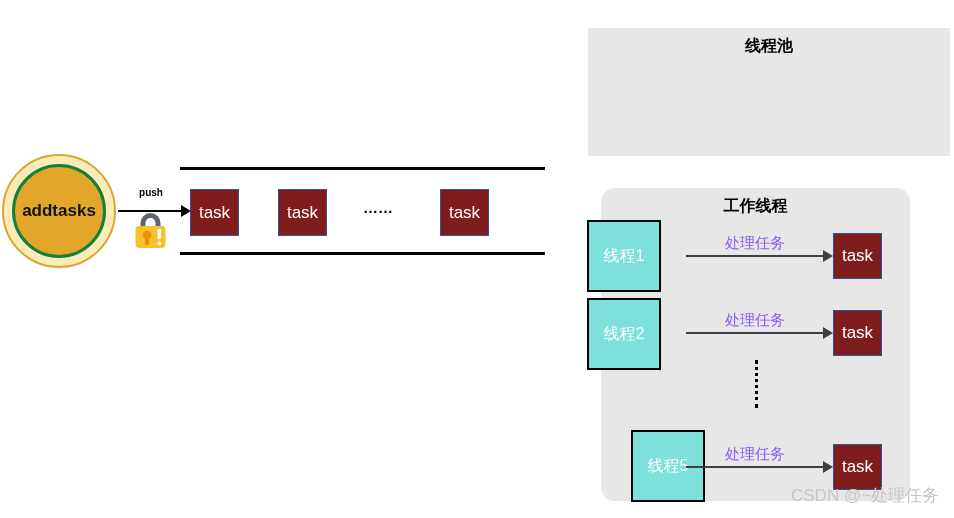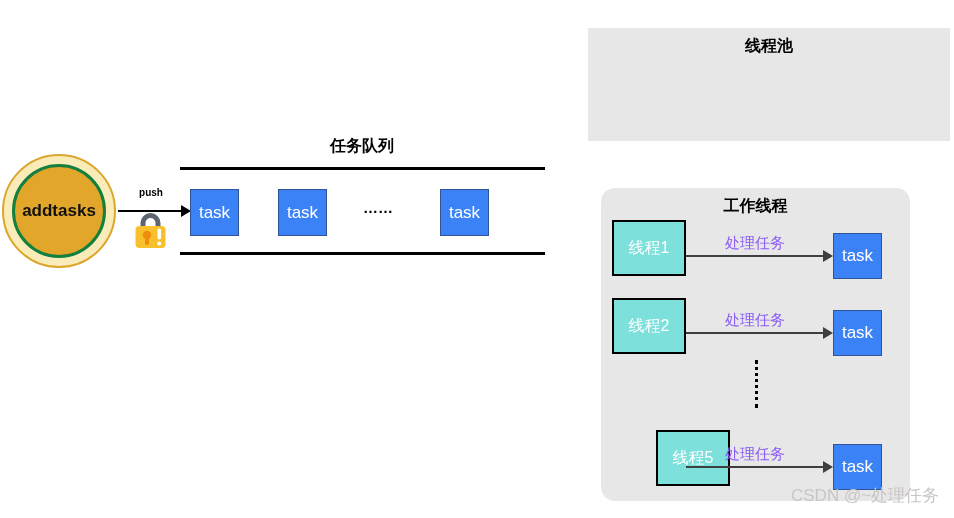--- a/index.html
+++ b/index.html
@@ -42,40 +42,40 @@
   .queue-title {
     position: absolute; left: 262px; top: 136px; width: 200px;
     text-align: center; font-weight: bold; font-size: 16px; color: #000;
   }
   .queue-line { position: absolute; left: 180px; width: 365px; height: 3px; background: #000; }
   .queue-line-top { top: 167px; }
   .queue-line-bottom { top: 252px; }
 
   .task-box {
     position: absolute; width: 49px; height: 47px;
-    background: #3b82f6; border: 1px solid #2f5597;
+    background: #7f1d1d; border: 1px solid #2f5597;
     display: flex; align-items: center; justify-content: center;
     color: #ffffff; font-size: 17px;
   }
   .queue-ellipsis {
     position: absolute; left: 352px; top: 199px; width: 52px;
     text-align: center; font-size: 15px; font-weight: bold; color: #000;
   }
 
   
   .panel { position: absolute; background: #e7e7e7; }
-  .panel-pool { left: 588px; top: 28px; width: 362px; height: 113px; padding-left: 48px; }
+  .panel-pool { left: 588px; top: 28px; width: 362px; height: 128px; padding-left: 48px; }
   .panel-workers { left: 601px; top: 188px; width: 309px; height: 313px; border-radius: 14px; }
   .panel-title {
     position: absolute; left: 0; top: 8px; width: 100%;
     text-align: center; font-weight: bold; font-size: 16px; color: #000;
   }
 
   .thread-box {
-    position: absolute; left: 612px; width: 74px; height: 56px;
+    position: absolute; left: 587px; width: 74px; height: 72px;
     background: #7de0db; border: 2px solid #000;
     display: flex; align-items: center; justify-content: center;
     color: #ffffff; font-size: 16px;
   }
   .action-label {
     position: absolute; left: 702px; width: 106px; text-align: center;
     font-size: 15px; color: #8b5cf6;
   }
   .worker-task { left: 833px; width: 49px; height: 46px; }
 
@@ -109,21 +109,20 @@
     <svg width="33" height="39" viewBox="0 0 33 39">
       <path d="M 9 17 v-5 a 7.5 7.5 0 0 1 15 0 v5" fill="none" stroke="#5d6670" stroke-width="5"></path>
       <rect x="1.5" y="15" width="30" height="22" rx="4" fill="#f8c12c"></rect>
       <circle cx="13" cy="24" r="4.3" fill="#ee8d0c"></circle>
       <rect x="11" y="25.5" width="4" height="8.5" rx="1.8" fill="#ee8d0c"></rect>
       <rect x="23.5" y="17.5" width="3.6" height="11" rx="1.8" fill="#ffffff"></rect>
       <circle cx="25.3" cy="32.5" r="2" fill="#ffffff"></circle>
     </svg>
   </span>
 
-  <div class="queue-title">任务队列</div>
   <div class="queue-line queue-line-top"></div>
   <div class="queue-line queue-line-bottom"></div>
 
   <div class="task-box" style="left:190px; top:189px;">task</div>
   <div class="task-box" style="left:278px; top:189px;">task</div>
   <div class="queue-ellipsis">……</div>
   <div class="task-box" style="left:440px; top:189px;">task</div>
 
   <div class="panel panel-pool">
     <div class="panel-title">线程池</div>

